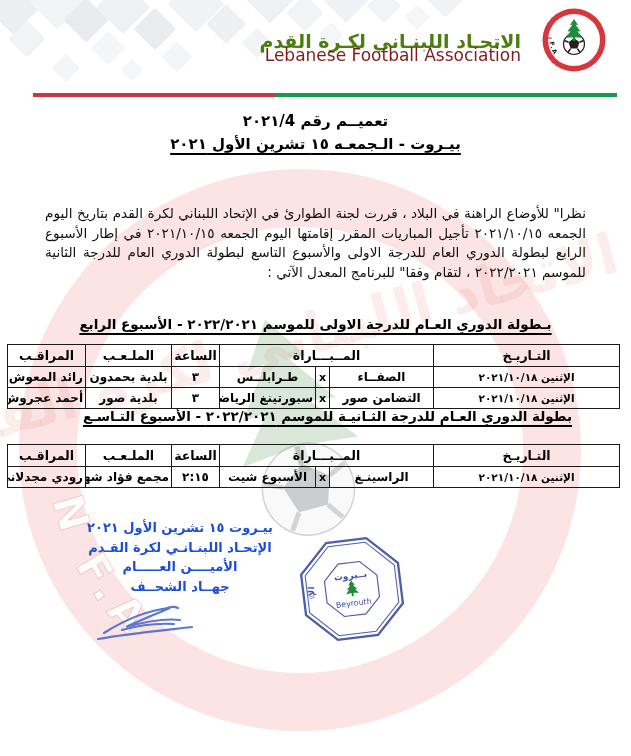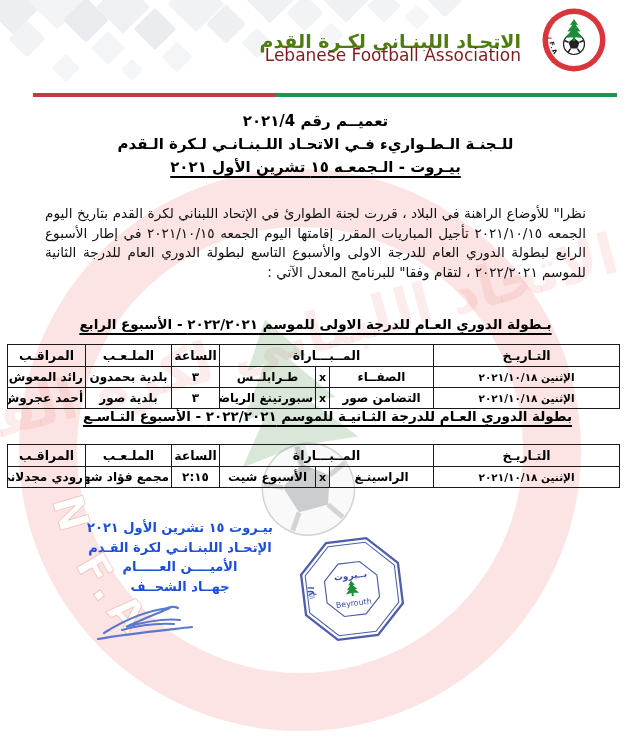--- a/index.html
+++ b/index.html
@@ -111,21 +111,20 @@
       <text font-size="6.2" fill="#141414" font-weight="bold" letter-spacing="1.4">
         <textPath href="#logo-bot" startOffset="22%">LEBANON F.A</textPath>
       </text>
     </svg>
 
     <div class="div-red"></div>
     <div class="div-green"></div>
 
     <div class="title">
       <div>تعميــم رقم ٢٠٢١/4</div>
-      <div>للـجنـة الـطـواريء فـي الاتحـاد اللـبنـانـي لـكرة الـقدم</div>
       <div class="u">بيـروت - الـجمعـه ١٥ تشرين الأول ٢٠٢١</div>
     </div>
 
     <div class="para">نظرا" للأوضاع الراهنة في البلاد ، قررت لجنة الطوارئ في الإتحاد اللبناني لكرة القدم بتاريخ اليوم الجمعه ٢٠٢١/١٠/١٥ تأجيل المباريات المقرر إقامتها اليوم الجمعه ٢٠٢١/١٠/١٥ في إطار الأسبوع الرابع لبطولة الدوري العام للدرجة الاولى والأسبوع التاسع لبطولة الدوري العام للدرجة الثانية للموسم ٢٠٢٢/٢٠٢١ ، لتقام وفقا" للبرنامج المعدل الآتي :</div>
 
     <div class="sec-h sec-h1">بـطولة الدوري العـام للدرجة الاولى للموسم ٢٠٢٢/٢٠٢١ - الأسبوع الرابع</div>
 
     <table class="sched t1">
       <colgroup>
         <col style="width:186px">

